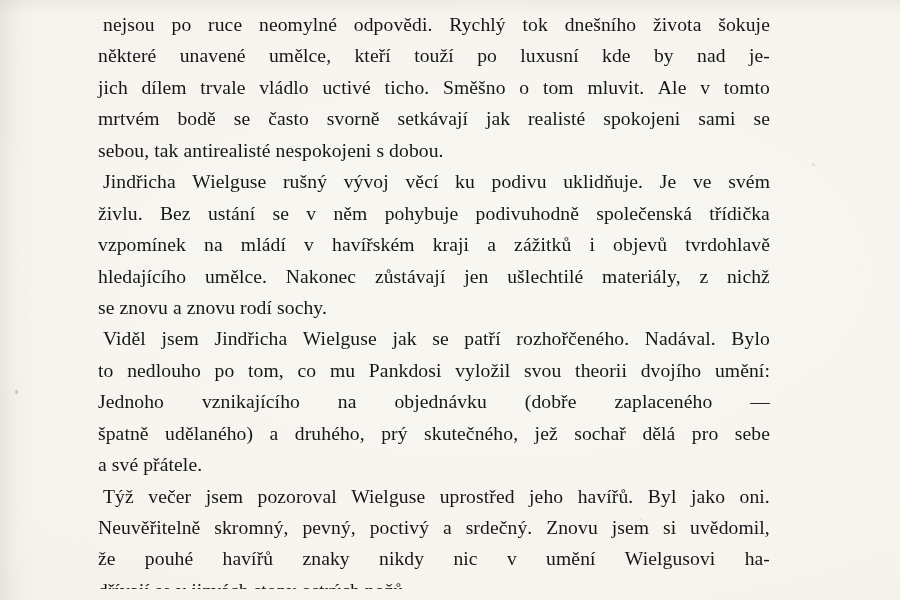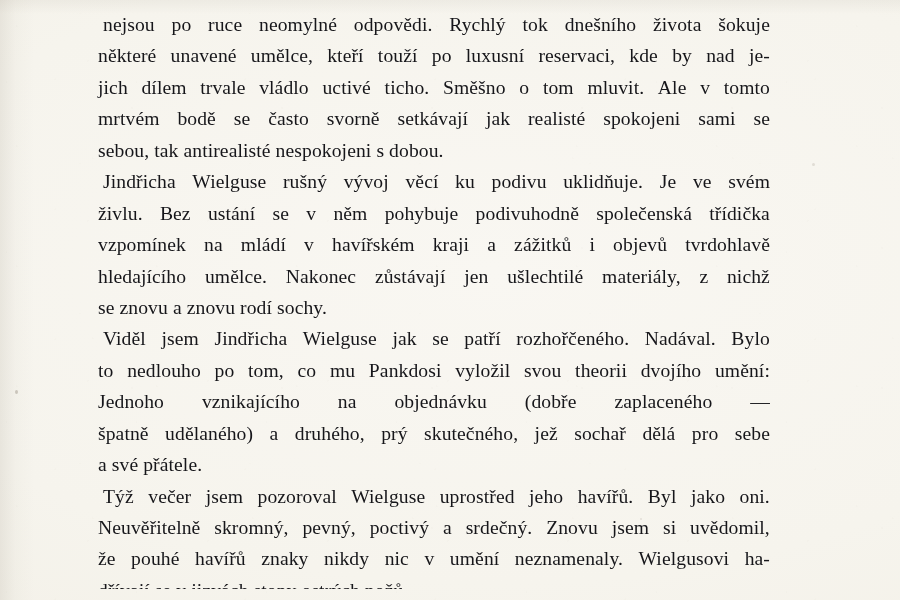--- a/index.html
+++ b/index.html
@@ -133,21 +133,20 @@
         <span class="w">šokuje</span>
       </div>
       <div class="text-line justify" id="line-2">
         <span class="w">některé</span>
         <span class="w">unavené</span>
         <span class="w">umělce,</span>
         <span class="w">kteří</span>
         <span class="w">touží</span>
         <span class="w">po</span>
         <span class="w">luxusní</span>
-        <span class="w">reservaci,</span>
         <span class="w">kde</span>
         <span class="w">by</span>
         <span class="w">nad</span>
         <span class="w">je-</span>
       </div>
       <div class="text-line justify" id="line-3">
         <span class="w">jich</span>
         <span class="w">dílem</span>
         <span class="w">trvale</span>
         <span class="w">vládlo</span>
@@ -301,20 +300,19 @@
       </div>
       <div class="text-line justify" id="line-18">
         <span class="w">že</span>
         <span class="w">pouhé</span>
         <span class="w">havířů</span>
         <span class="w">znaky</span>
         <span class="w">nikdy</span>
         <span class="w">nic</span>
         <span class="w">v</span>
         <span class="w">umění</span>
-        <span class="w">neznamenaly.</span>
         <span class="w">Wielgusovi</span>
         <span class="w">ha-</span>
       </div>
       <div class="text-line flush" id="line-19">dřívají se v jizvách stopy ostrých nožů.</div>
     </div>
 
 </div>
 
 </body></html>

